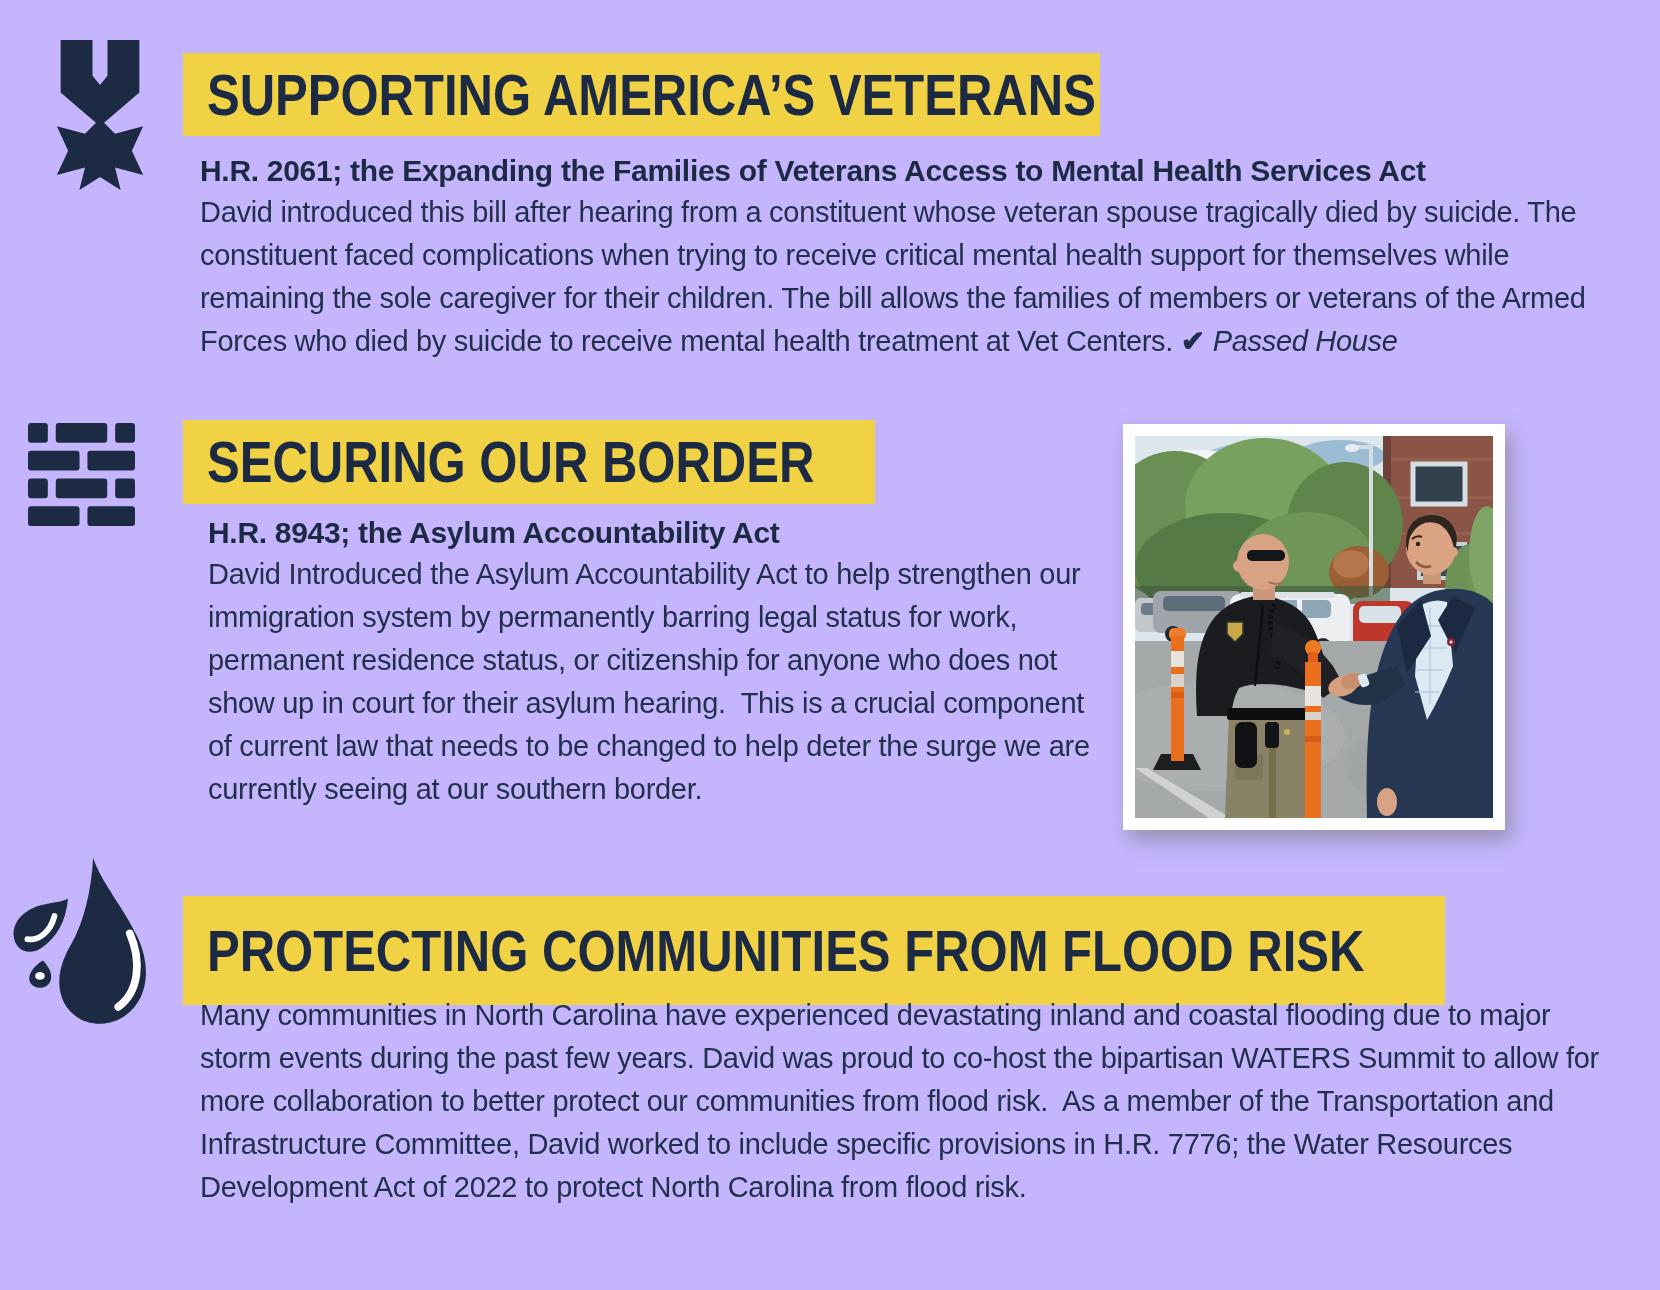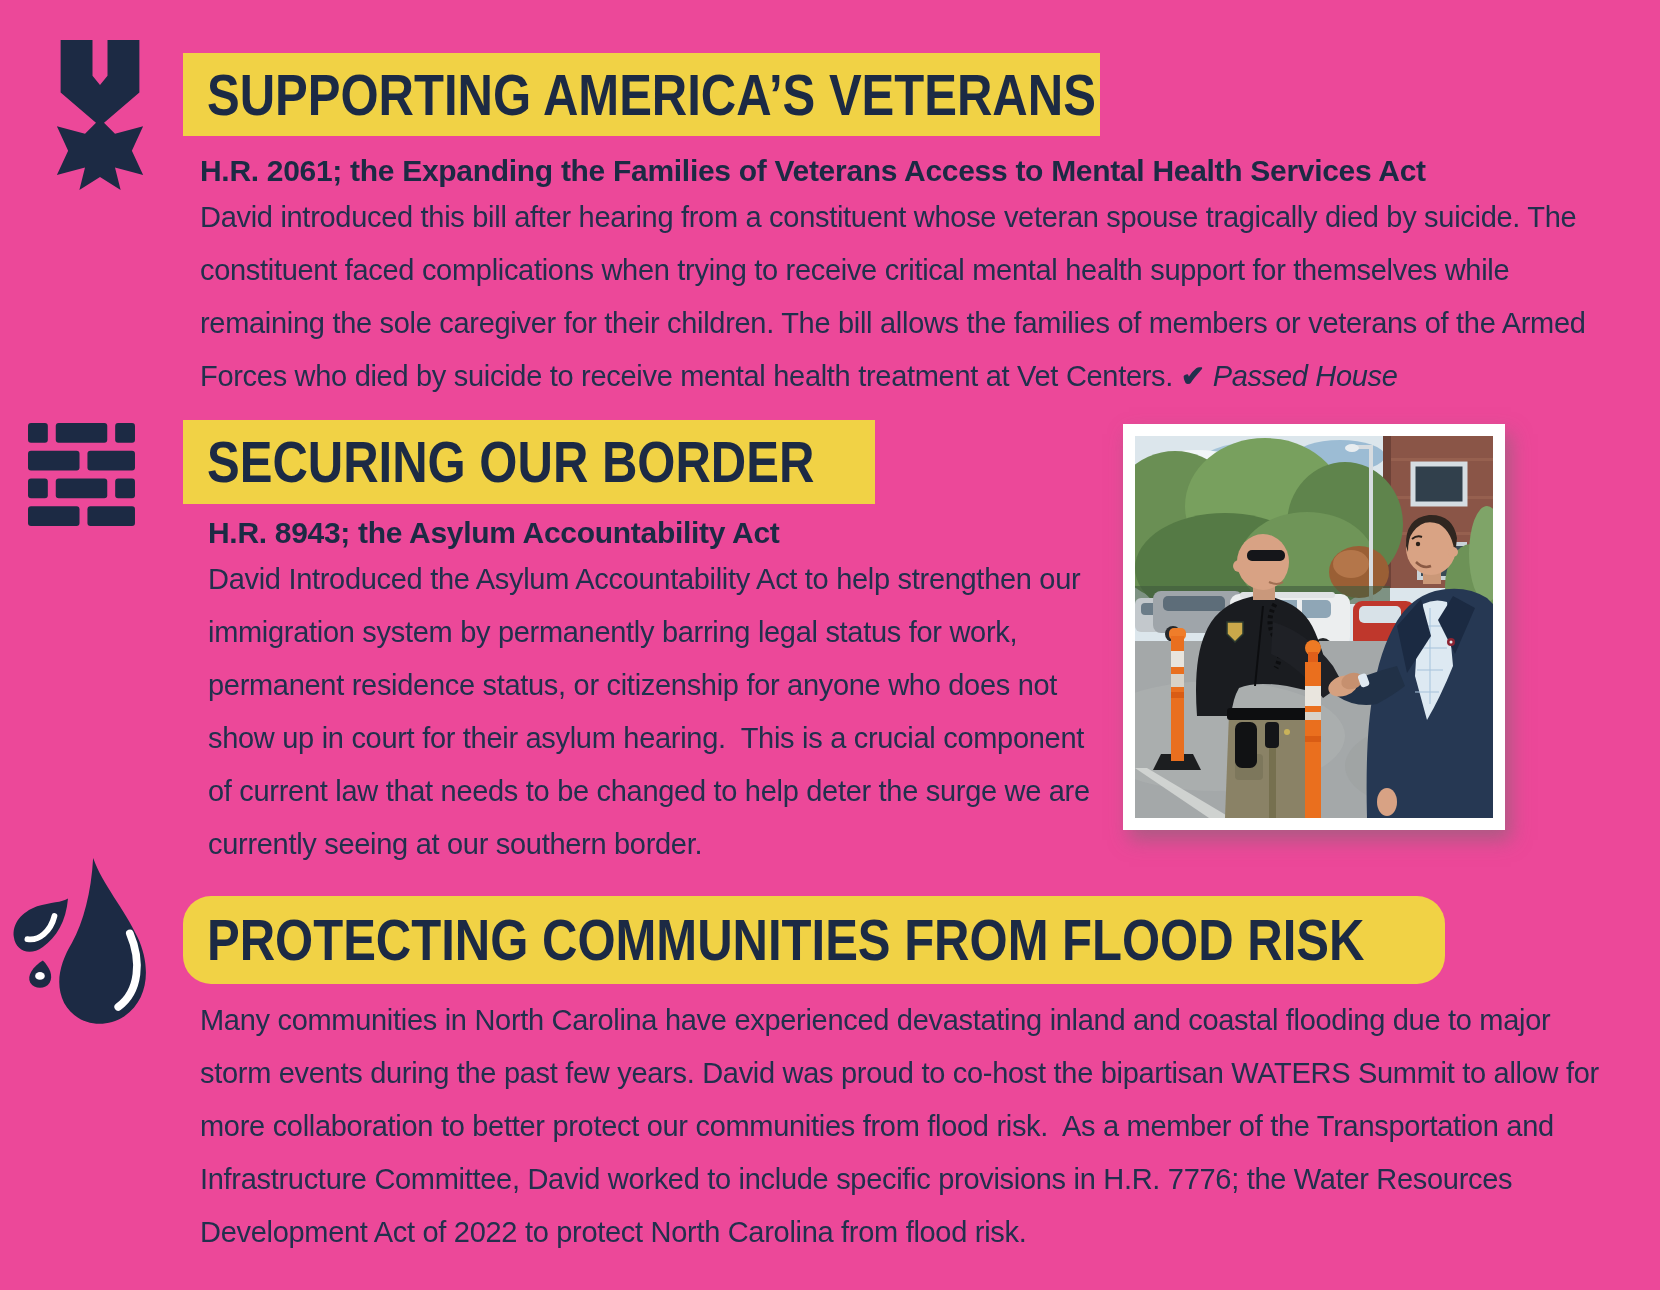--- a/index.html
+++ b/index.html
@@ -1,31 +1,31 @@
 <!DOCTYPE html>
 <html><head>
 <meta charset="utf-8">
 <style>
   html,body { margin:0; padding:0; background:#ffffff; }
   .page {
-    position:relative; width:1660px; height:1290px; background:#ec4899;
+    position:relative; width:1660px; height:1290px; background:#c4b5fd;
     font-family:"Liberation Sans", sans-serif; color:#22304d; overflow:hidden;
   }
   .abs { position:absolute; }
   .icon-box svg { display:block; width:100%; height:100%; }
 
   .banner { background:#f1d245; display:flex; align-items:center; padding-left:24px; box-sizing:border-box; }
   .banner-title {
     font-weight:bold; font-size:57px; color:#1c2a44; white-space:nowrap;
     transform:scaleX(0.86); transform-origin:left center; letter-spacing:0px;
   }
 
   .textblock p { margin:0; }
   .bill-title { font-weight:bold; font-size:30px; line-height:41px; letter-spacing:-0.3px; color:#1c2a44; }
-  .body-text  { font-size:29px; line-height:53px; letter-spacing:-0.3px; color:#22304d; white-space:pre-wrap; }
+  .body-text  { font-size:29px; line-height:43px; letter-spacing:-0.3px; color:#22304d; white-space:pre-wrap; }
   .status-mark { font-style:normal; font-weight:bold; }
   .status-label { font-style:italic; }
 
   
   .s1-icon   { left:30px;  top:40px;  width:140px;  height:150px; }
   .s1-banner { left:183px; top:53px;  width:917px;  height:83px; }
   .s1-text   { left:200px; top:150px; width:1430px; }
 
   
   .s2-icon   { left:28px;  top:423px; width:107px;  height:103px; }
@@ -34,21 +34,21 @@
 
   .photo-frame {
     left:1123px; top:424px; width:382px; height:406px; background:#ffffff;
     padding:12px; box-sizing:border-box;
     box-shadow:6px 10px 18px rgba(110,110,110,0.5);
   }
   .photo-frame svg { display:block; width:358px; height:382px; }
 
   
   .s3-icon   { left:10px;  top:855px; width:145px;  height:180px; }
-  .s3-banner { left:183px; top:896px; width:1262px; height:88px;border-radius:28px; }
+  .s3-banner { left:183px; top:896px; width:1262px; height:109px; }
   .s3-text   { left:200px; top:994px; width:1400px; }
 </style>
 </head>
 <body>
 
 <div class="page">
 
   <div class="abs icon-box s1-icon">
     <svg viewBox="0 0 140 160" aria-hidden="true">
       <path fill="#1c2a44" d="M28,0 H62 V38 L70,48 L78,38 V0 H112 V56 L70,92 L28,56 Z"></path>

